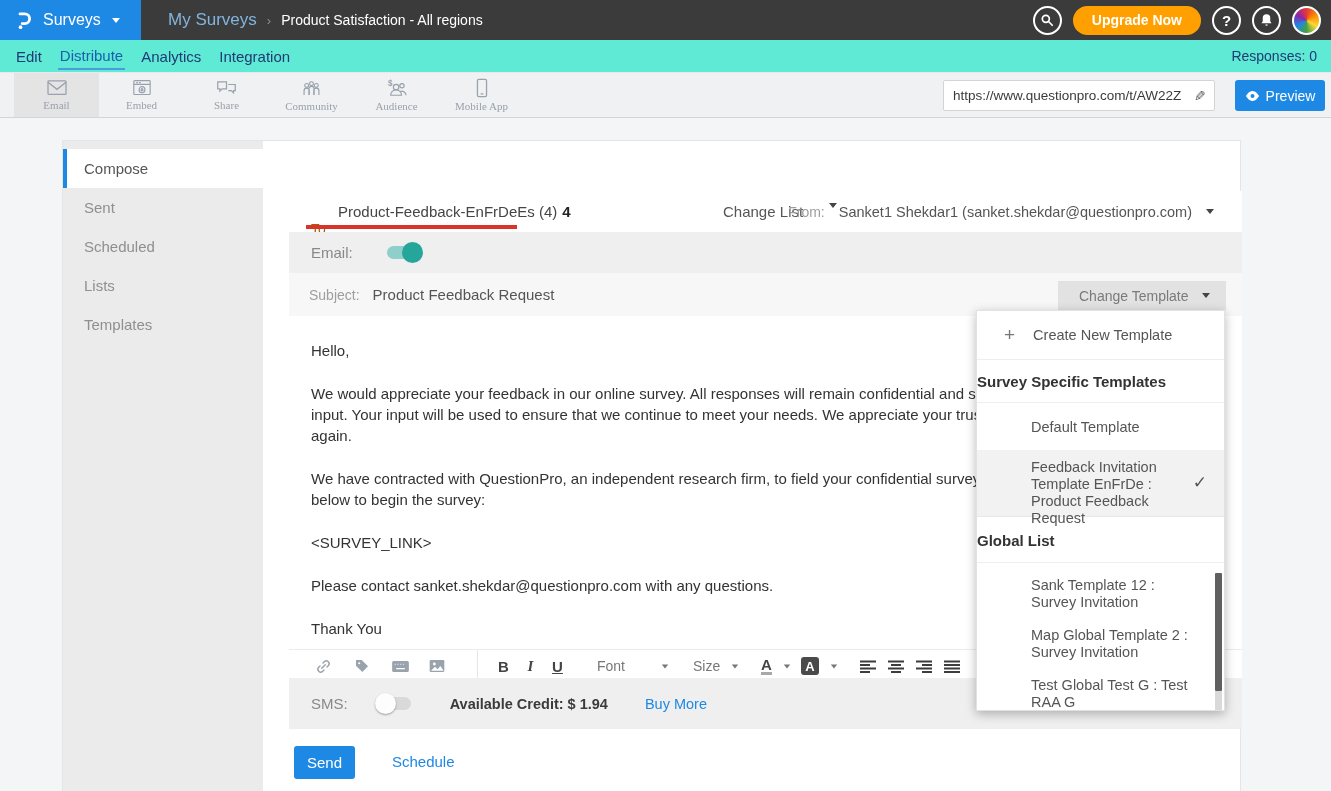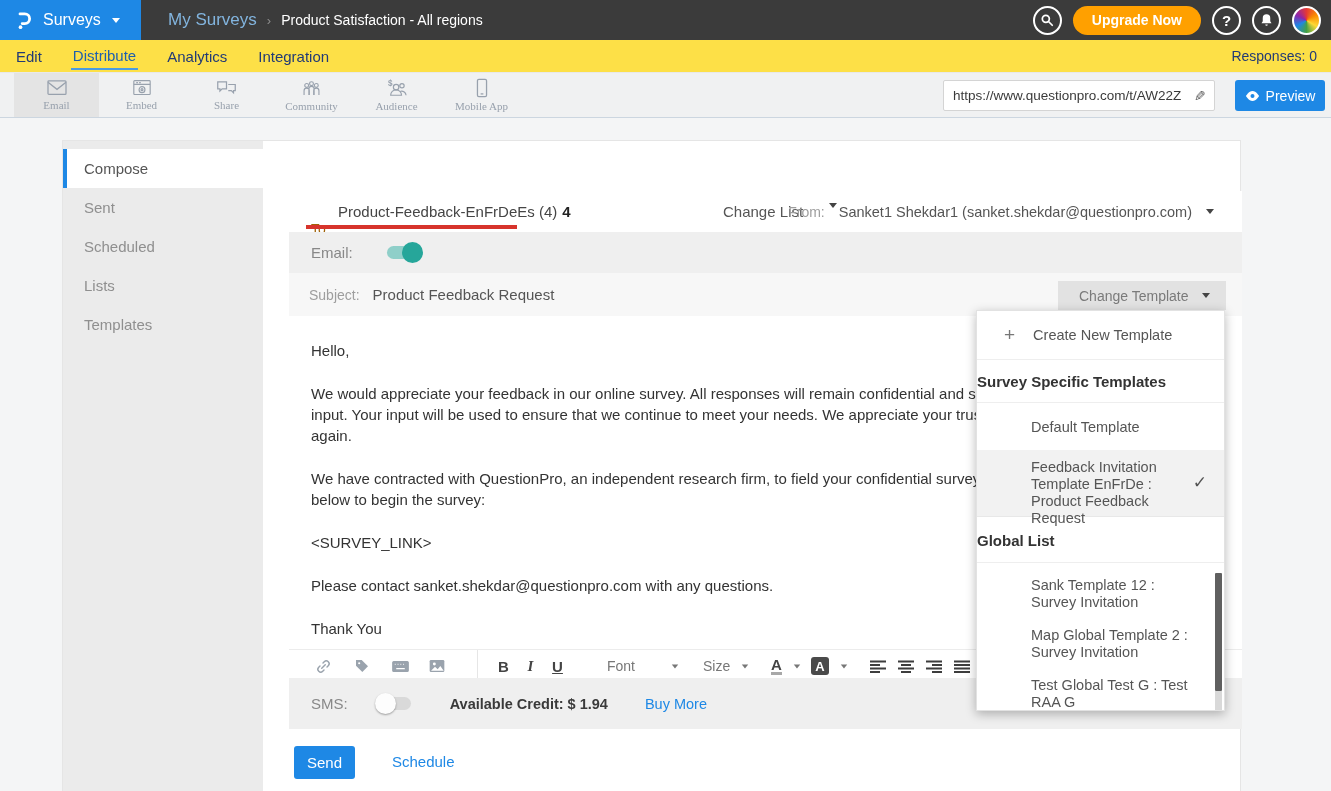--- a/index.html
+++ b/index.html
@@ -14,21 +14,21 @@
   .breadcrumb { position:absolute; left:168px; top:0; height:40px; display:flex; align-items:center; gap:10px; }
   .crumb-link { color:#82b4de; font-size:17px; cursor:pointer; }
   .crumb-sep { color:#8d8d8d; font-size:13px; }
   .crumb-title { color:#ffffff; font-size:14px; }
   .topbar-right { position:absolute; right:10px; top:0; height:40px; display:flex; align-items:center; gap:11px; }
   .circle-btn { width:29px; height:29px; border:2px solid #fff; border-radius:50%; display:flex; align-items:center; justify-content:center; color:#fff; font-size:15px; font-weight:bold; cursor:pointer; background:transparent; }
   .upgrade-btn { height:29px; padding:0 19px; background:#ffa000; border:none; border-radius:15px; color:#fff; font-size:14px; font-weight:bold; font-family:"Liberation Sans",sans-serif; cursor:pointer; }
   .avatar { width:29px; height:29px; border:2px solid #fff; border-radius:50%; background:conic-gradient(#e53935,#fb8c00,#fdd835,#43a047,#1e88e5,#8e24aa,#e53935); cursor:pointer; }
 
   
-  .subnav { position:absolute; top:40px; left:0; width:1331px; height:33px; background:#fde047; display:flex; align-items:center; padding-left:14px; gap:27px; border-bottom:1px solid #e9e9e9; z-index:4; }
+  .subnav { position:absolute; top:40px; left:0; width:1331px; height:33px; background:#5eead4; display:flex; align-items:center; padding-left:14px; gap:14px; border-bottom:1px solid #e9e9e9; z-index:4; }
   .subnav-item { font-size:15px; color:#223a75; cursor:pointer; padding:4px 2px; }
   .subnav-item.active { color:#1d5fae; border-bottom:2px solid #4a9be0; }
   .responses { position:absolute; right:14px; font-size:14px; color:#223a75; }
 
   
   .channelbar { position:absolute; top:73px; left:0; width:1331px; height:45px; background:#f0f1f2; border-bottom:1px solid #ccd6e0; z-index:4; }
   .channel-tabs { position:absolute; left:14px; top:0; height:44px; display:flex; }
   .channel-tab { width:85px; height:44px; display:flex; flex-direction:column; align-items:center; justify-content:center; gap:2px; color:#98a1ad; cursor:pointer; }
   .channel-tab.active { background:#e4e4e4; }
   .channel-tab .tab-label { font-size:11px;font-family:Liberation Serif, serif; }
@@ -306,21 +306,21 @@
         <svg width="16" height="14" viewBox="0 0 24 20">
             <rect x="1" y="1" width="22" height="18" rx="2" fill="currentColor"></rect>
             <circle cx="8" cy="7" r="2.2" fill="#fff"></circle>
             <path d="M3 17l6-6 4 4 4-5 5 7z" fill="#fff"></path>
           </svg>
       </span>
       <span class="ed-sep" style="margin-left:32px;"></span>
       <span class="ed-btn ed-bold" style="margin-left:12px;">B</span>
       <span class="ed-btn ed-italic">I</span>
       <span class="ed-btn ed-underline">U</span>
-      <span class="ed-select" style="margin-left:36px; width:72px;">
+      <span class="ed-select" style="margin-left:26px; width:72px;">
           <span>Font</span>
           <span class="caret" style="margin-left:auto;"></span>
         </span>
       <span class="ed-select" style="margin-left:24px; width:46px;">
           <span>Size</span>
           <span class="caret" style="margin-left:auto;"></span>
         </span>
       <span class="ed-select" style="margin-left:22px;">
           <span class="ed-color">A</span>
           <span class="caret" style="margin-left:3px;"></span>

